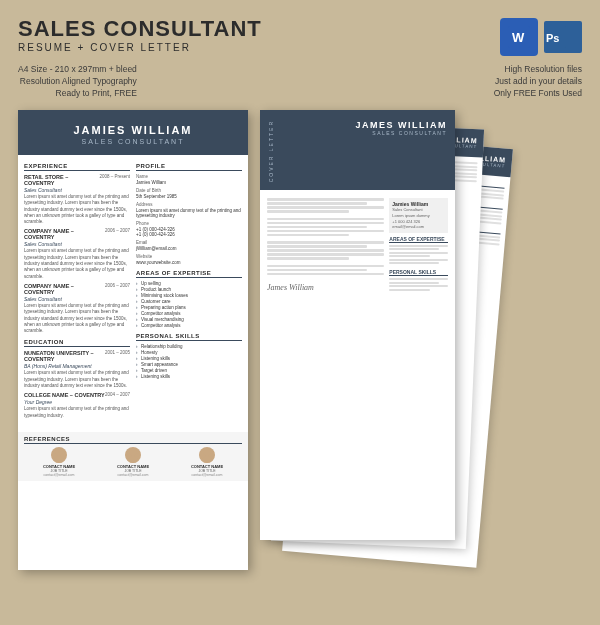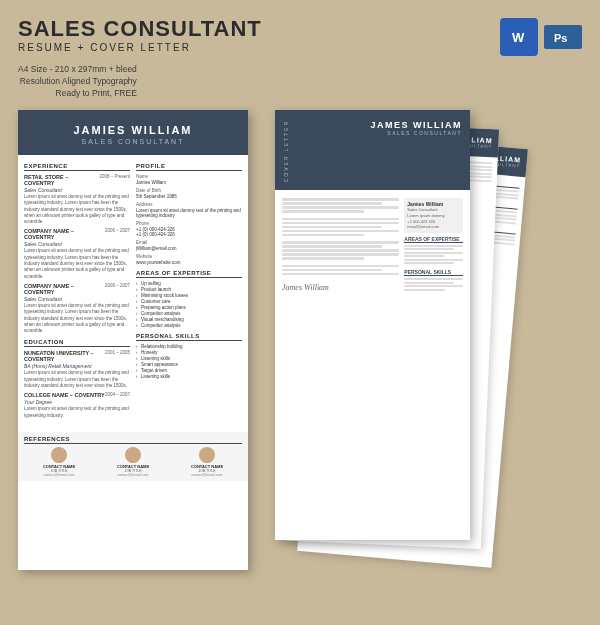--- a/index.html
+++ b/index.html
@@ -59,26 +59,26 @@
       display: flex;
       align-items: center;
       justify-content: center;
       color: white;
       font-size: 16px;
       font-weight: bold;
     }
 
     .ps-icon {
       width: 38px;
-      height: 24px;
+      height: 32px;
       background: #2d6099;
       border-radius: 2px;
       display: flex;
       align-items: center;
-      justify-content: center;
+      justify-content: flex-start;
       color: white;
       font-size: 14px;
       font-weight: bold;
     }
 
     
     .info-bar {
       display: flex;
       justify-content: space-between;
       margin-bottom: 12px;
@@ -92,21 +92,21 @@
     }
 
     .info-item {
       font-size: 8.5px;
       color: #3a3a3a;
     }
 
     
     .content-area {
       display: flex;
-      gap: 27px;
+      gap: 12px;
       align-items: flex-start;
     }
 
     
     .resume-doc {
       width: 230px;
       min-height: 460px;
       background: white;
       box-shadow: 3px 3px 10px rgba(0,0,0,0.3);
       flex-shrink: 0;
@@ -521,20 +521,25 @@
       </div>
     </div>
   </div>
 
   <div class="info-bar">
     <div class="info-left">
       <div class="info-item">A4 Size - 210 x 297mm + bleed</div>
       <div class="info-item">Resolution Aligned Typography</div>
       <div class="info-item">Ready to Print, FREE</div>
     </div>
+    <div class="info-right">
+      <div class="info-item">High Resolution files</div>
+      <div class="info-item">Just add in your details</div>
+      <div class="info-item">Only FREE Fonts Used</div>
+    </div>
   </div>
 
   <div class="content-area">
 
     <div class="resume-doc">
       <div class="resume-header">
         <div class="resume-name">JAMIES WILLIAM</div>
         <div class="resume-role">SALES CONSULTANT</div>
       </div>
 

